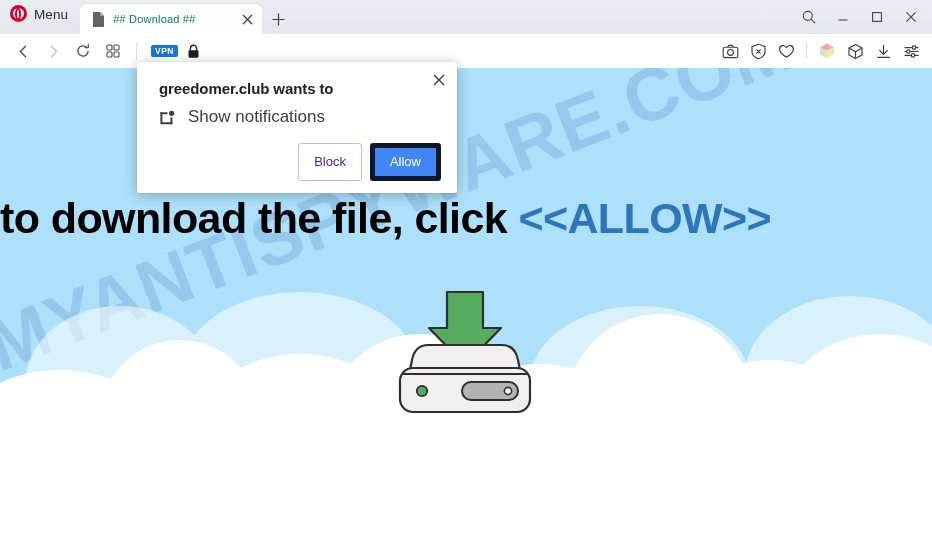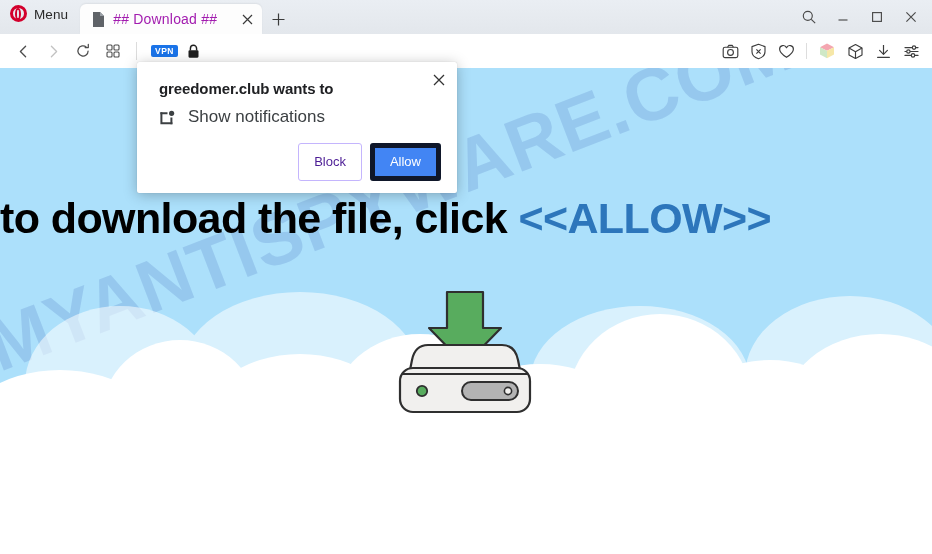--- a/index.html
+++ b/index.html
@@ -69,22 +69,22 @@
     padding: 0 6px 0 12px;
     box-sizing: border-box;
     box-shadow: 0 -1px 2px rgba(0,0,0,.06);
   }
   .tab-favicon {
     width: 13px; height: 15px;
     flex: 0 0 auto;
     margin-right: 8px;
   }
   .tab-title {
-    font-size: 14px;
-    color: #a21caf;
+    font-size: 11px;
+    color: #0f766e;
     white-space: nowrap;
     overflow: hidden;
     text-overflow: ellipsis;
     flex: 1 1 auto;
     letter-spacing: .2px;
   }
   .tab-close {
     width: 18px; height: 18px;
     flex: 0 0 auto;
     display: flex; align-items: center; justify-content: center;

